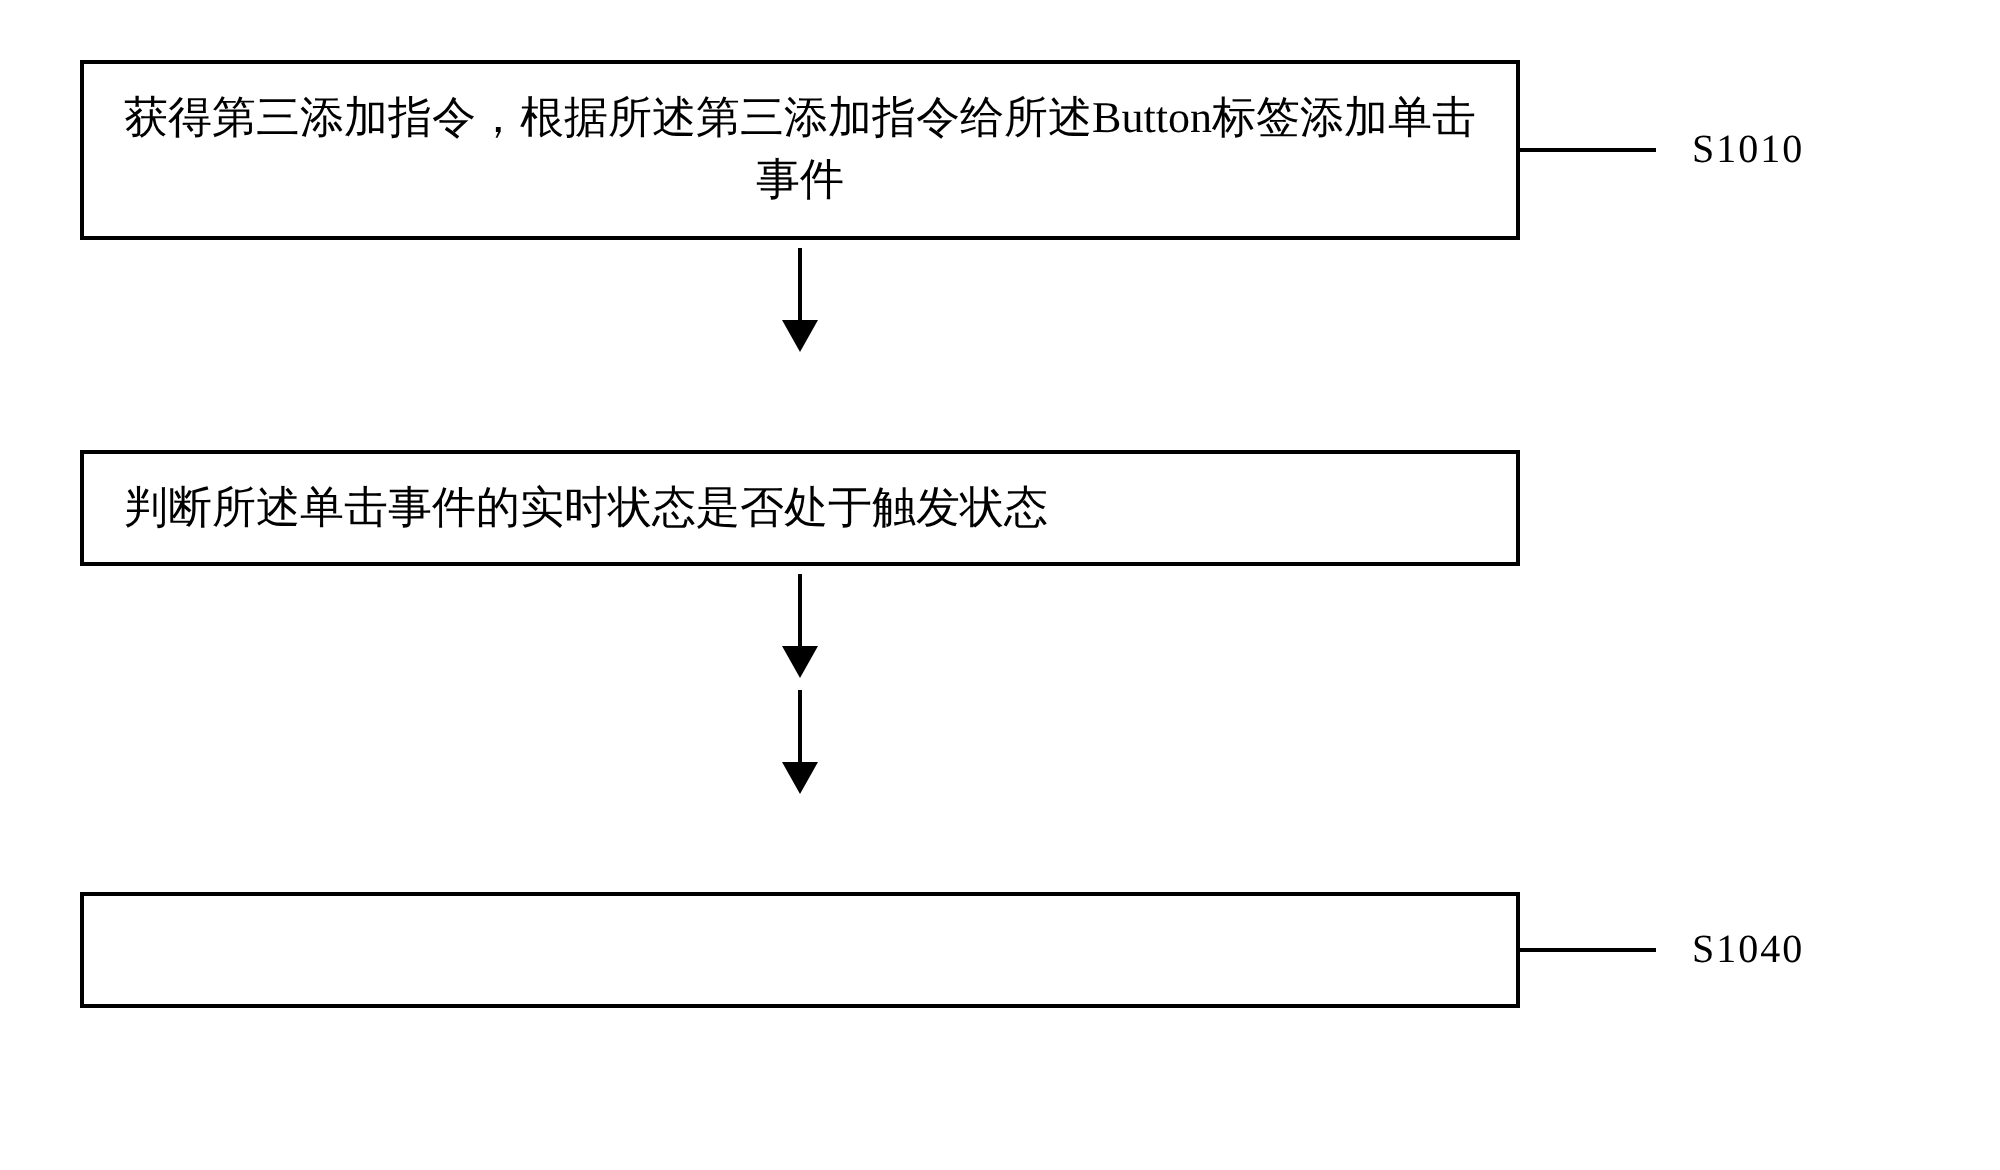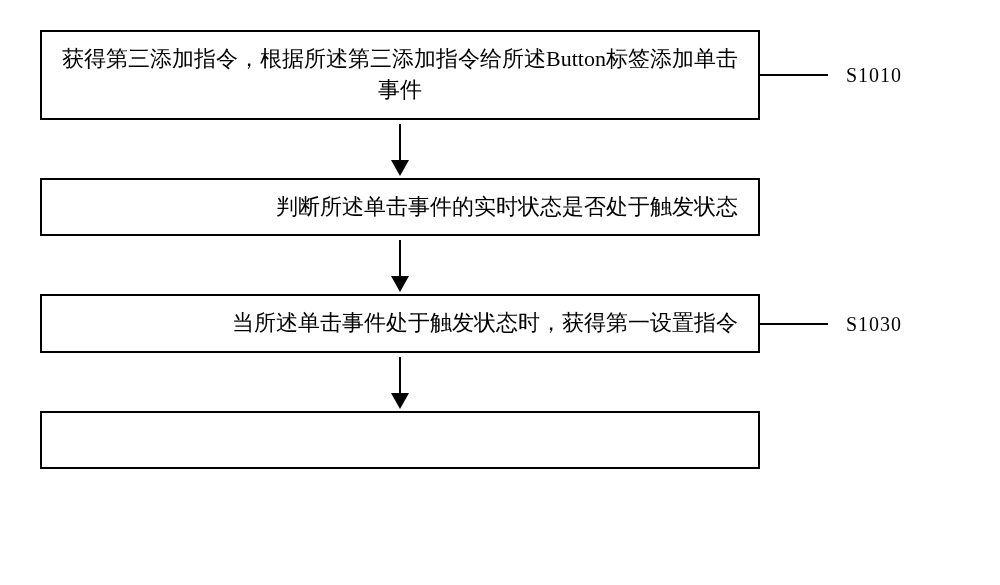--- a/index.html
+++ b/index.html
@@ -19,25 +19,25 @@
     }
     .step-box {
       width: 720px;
       border: 2px solid #000;
       padding: 12px 20px;
       text-align: center;
       font-size: 22px;
       line-height: 1.4;
       display: flex;
       align-items: center;
-      justify-content: flex-end;
+      justify-content: flex-start;
       position: relative;
     }
     .step-box.tall { min-height: 74px; }
-    .step-box.short { min-height: 58px; }
+    .step-box.short { min-height: 58px; margin-top: 47px; }
     .arrow {
       width: 2px;
       height: 50px;
       background: #000;
       position: relative;
       margin: 4px 0;
     }
     .arrow::after {
       content: "";
       position: absolute;
@@ -84,26 +84,23 @@
   </div>
 
   <div class="arrow"></div>
 
   <div class="step-box short">
     <span>判断所述单击事件的实时状态是否处于触发状态</span>
   </div>
 
   <div class="arrow"></div>
 
-  <div class="step-box short">
-    <span>当所述单击事件处于触发状态时，获得第一设置指令</span>
-    <div class="label-row">
-      <div class="connector"></div>
-      <span class="label-text">S1030</span>
-    </div>
-  </div>
 
   <div class="arrow"></div>
 
   <div class="step-box short">
+    <div class="label-row">
+      <div class="connector"></div>
+      <span class="label-text">S1040</span>
+    </div>
   </div>
 
 </div>
 
 </body></html>

